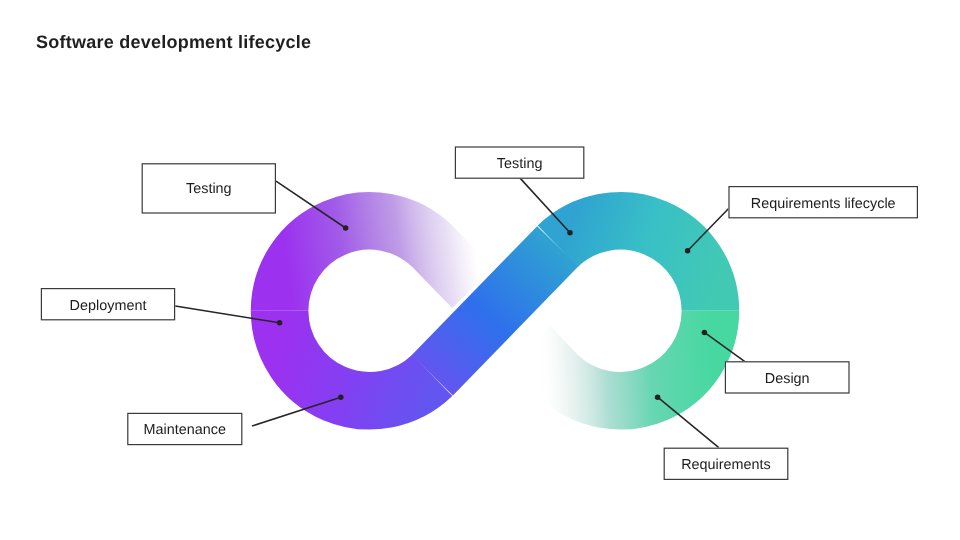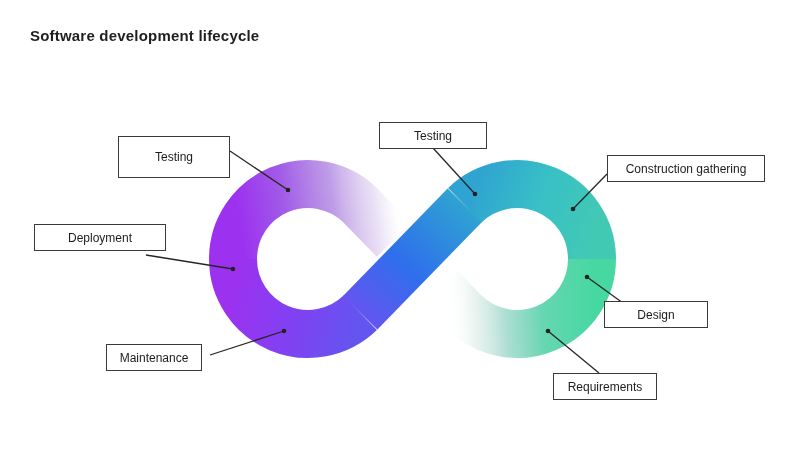--- a/index.html
+++ b/index.html
@@ -31,21 +31,21 @@
     display:flex;
     align-items:center;
     justify-content:center;
     font-size:12px;
     color:#1c1c1c;
     white-space:nowrap;
   }
   .stage-testing      {left:118px; top:136px; width:112px; height:42px;}
   .stage-planning     {left:379px; top:122px; width:108px; height:27px;}
   .stage-requirements {left:607px; top:155px; width:158px; height:27px;}
-  .stage-deployment   {left:34px;  top:224px; width:132px; height:27px;}
+  .stage-deployment   {left:34px;  top:240px; width:112px; height:27px;}
   .stage-design       {left:604px; top:301px; width:104px; height:27px;}
   .stage-maintenance  {left:106px; top:344px; width:96px; height:27px;}
   .stage-construction {left:553px; top:373px; width:104px; height:27px;}
 </style>
 </head>
 <body>
 
 <h1 class="page-title">Software development lifecycle</h1>
 
 <svg class="diagram-svg" width="800" height="450" viewBox="0 0 800 450">
@@ -106,15 +106,15 @@
     <circle cx="587" cy="277" r="2.3"></circle>
     <circle cx="284" cy="331" r="2.3"></circle>
     <circle cx="548" cy="331" r="2.3"></circle>
   </g>
 </svg>
 
 <div class="stage-box stage-testing">Testing</div>
 <div class="stage-box stage-deployment">Deployment</div>
 <div class="stage-box stage-maintenance">Maintenance</div>
 <div class="stage-box stage-planning">Testing</div>
-<div class="stage-box stage-requirements">Construction gathering</div>
+<div class="stage-box stage-requirements">Requirements lifecycle</div>
 <div class="stage-box stage-design">Design</div>
 <div class="stage-box stage-construction">Requirements</div>
 
 </body></html>

